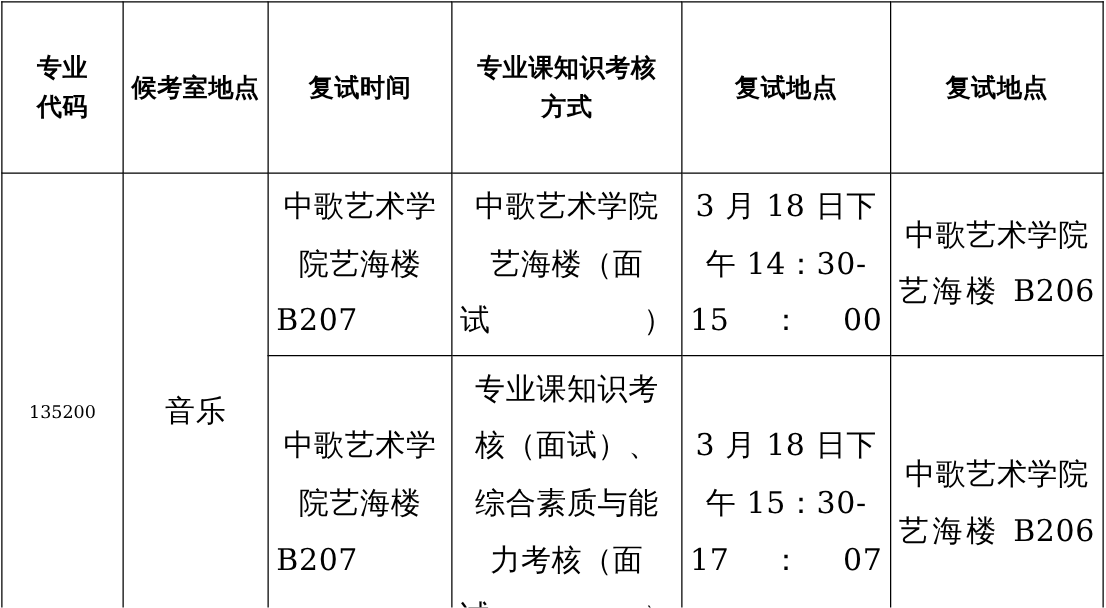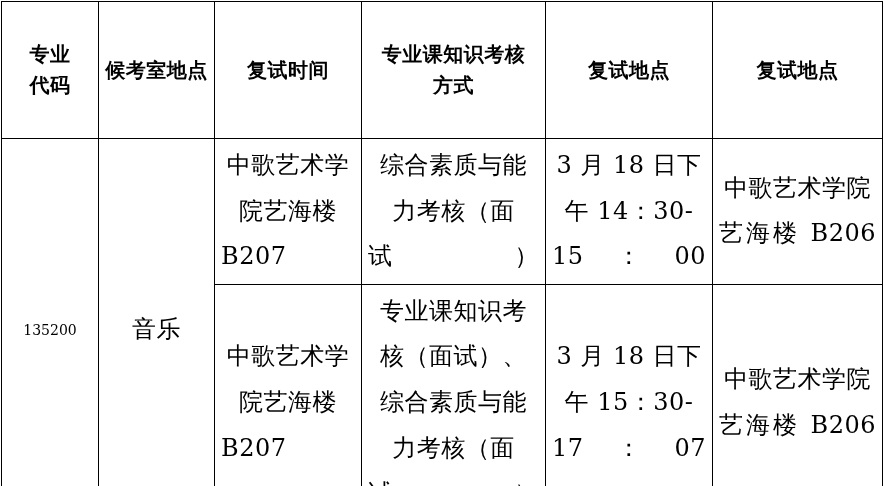--- a/index.html
+++ b/index.html
@@ -106,21 +106,21 @@
         </td>
         <td>
           <span class="two-line">复试地点</span>
         </td>
       </tr>
 
       <tr class="row1">
         <td rowspan="2" class="body-cell code-cell">135200</td>
         <td rowspan="2" class="body-cell">音乐</td>
         <td class="body-cell justify-cell">中歌艺术学院艺海楼 B207</td>
-        <td class="body-cell justify-cell">综合素质与能力考核（面试）</td>
+        <td class="body-cell justify-cell">中歌艺术学院艺海楼（面试）</td>
         <td class="body-cell justify-cell">3 月 18 日下午 14：30-15：00</td>
         <td class="body-cell justify-cell">中歌艺术学院艺海楼 B206</td>
       </tr>
 
       <tr class="row2">
         <td class="body-cell justify-cell">中歌艺术学院艺海楼 B207</td>
         <td class="body-cell justify-cell">专业课知识考核（面试）、综合素质与能力考核（面试）</td>
         <td class="body-cell justify-cell">3 月 18 日下午 15：30-17：07</td>
         <td class="body-cell justify-cell">中歌艺术学院艺海楼 B206</td>
       </tr>

